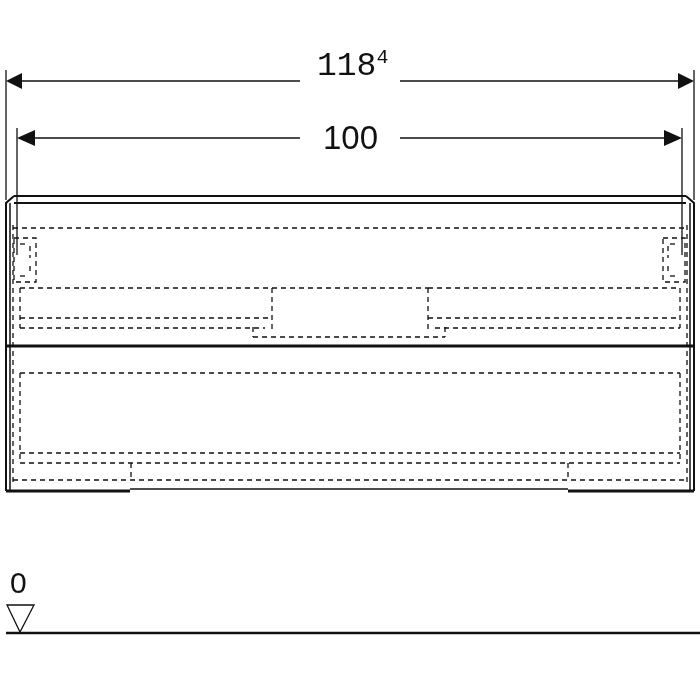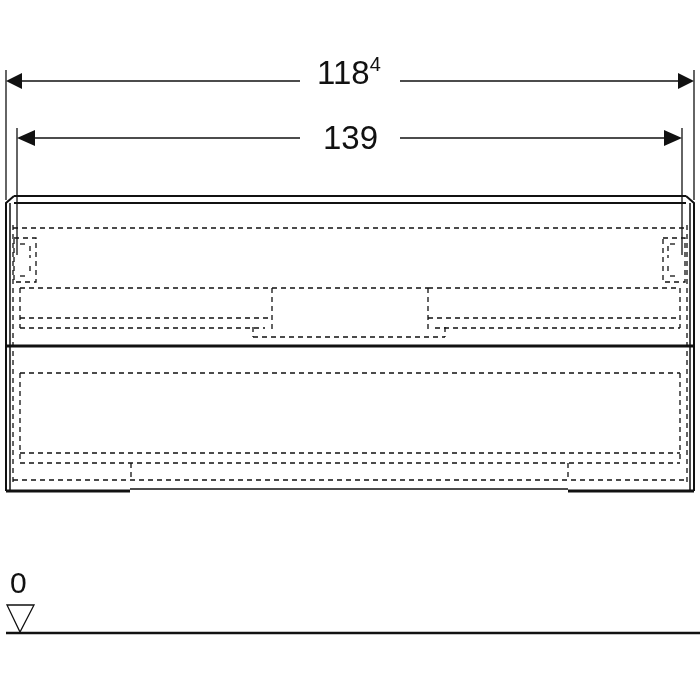--- a/index.html
+++ b/index.html
@@ -97,19 +97,19 @@
       <line x1="668" y1="266" x2="668" y2="274"></line>
     </g>
 
     <g>
       <line x1="6" y1="633" x2="700" y2="633" stroke-width="2.5"></line>
       <polygon points="7,605 34,605 20,632" fill="#fff" stroke="#111" stroke-width="1.3"></polygon>
     </g>
   </g>
 </svg>
 
-<div class="dim-label" style="left:307px; top:56px;">
+<div class="dim-label" style="left:307px; top:50px;font-family:Liberation Mono, monospace;">
   <span>118</span><sup>4</sup>
 </div>
 <div class="dim-label" style="left:313px; top:121px;">
-  <span>139</span>
+  <span>100</span>
 </div>
 <div class="level-label" style="left:10px; top:568px;">0</div>
 
 </body></html>

